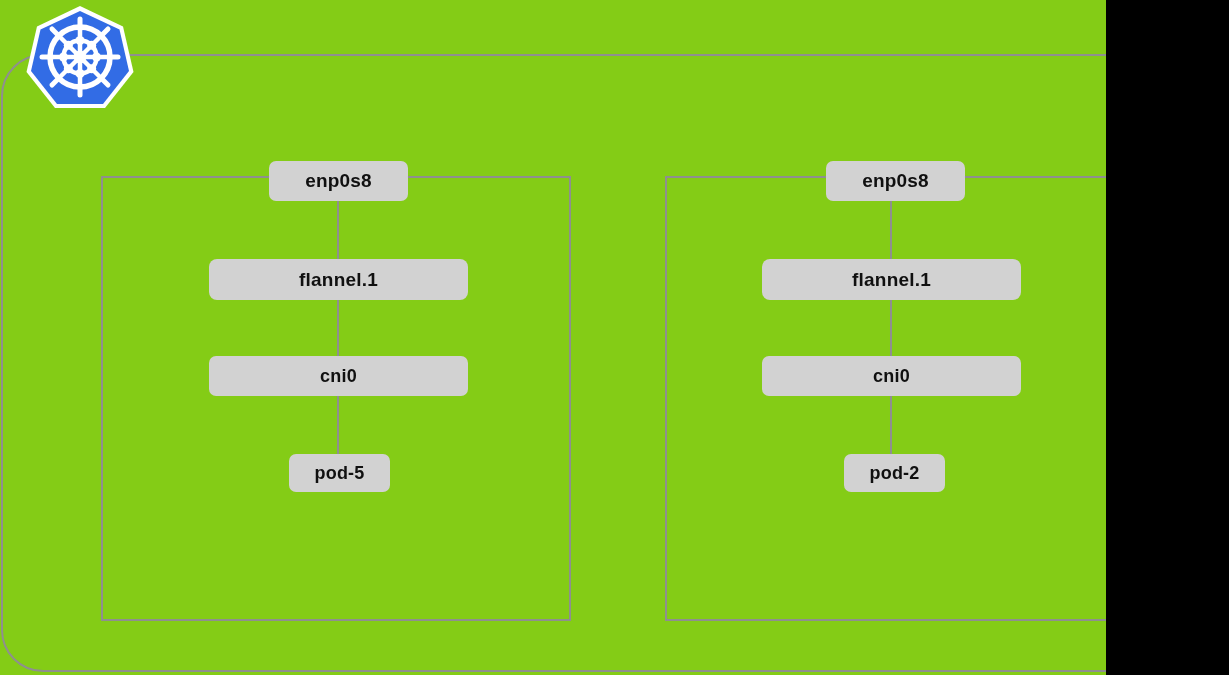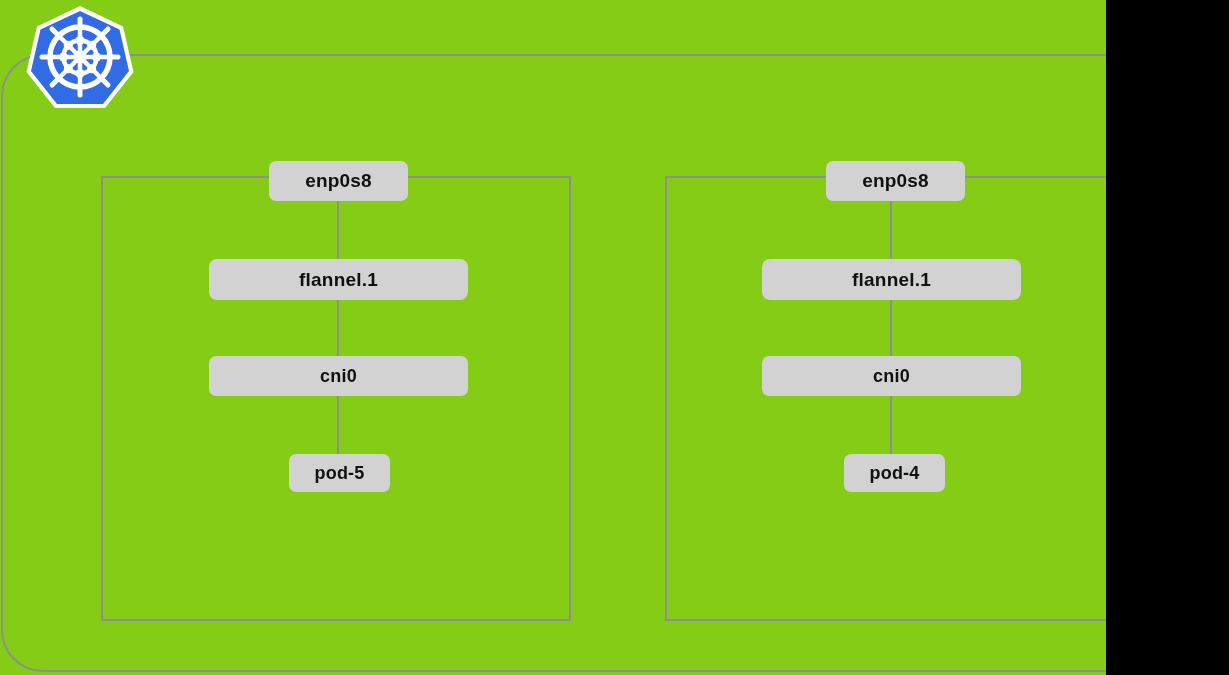--- a/index.html
+++ b/index.html
@@ -94,21 +94,21 @@
   <div class="connector" style="left:890px; top:199px; height:62px;"></div>
   <div class="connector" style="left:890px; top:298px; height:61px;"></div>
   <div class="connector" style="left:890px; top:394px; height:62px;"></div>
 
   <div class="chip s-enp" style="left:826px; top:161px; width:139px; height:40px;">enp0s8</div>
 
   <div class="chip s-flan" style="left:762px; top:259px; width:259px; height:41px;">flannel.1</div>
 
   <div class="chip s-cni" style="left:762px; top:356px; width:259px; height:40px;">cni0</div>
 
-  <div class="chip s-pod" style="left:844px; top:454px; width:101px; height:38px;">pod-4</div>
+  <div class="chip s-pod" style="left:844px; top:454px; width:101px; height:38px;">pod-2</div>
 
   <div class="k8s-logo" style="left:26px; top:5px; width:108px; height:103px;">
     <svg width="108" height="103" viewBox="0 0 108 103" xmlns="http://www.w3.org/2000/svg">
 
       <polygon points="54,1 97,21.5 107.5,67 79,103 29,103 0.5,67 11,21.5" fill="#ffffff"></polygon>
 
       <polygon points="54,6 93.5,24.5 103,66 77,99 31,99 5,66 14.5,24.5" fill="#326ce5"></polygon>
 
       <g fill="#ffffff" stroke="#ffffff">
 

